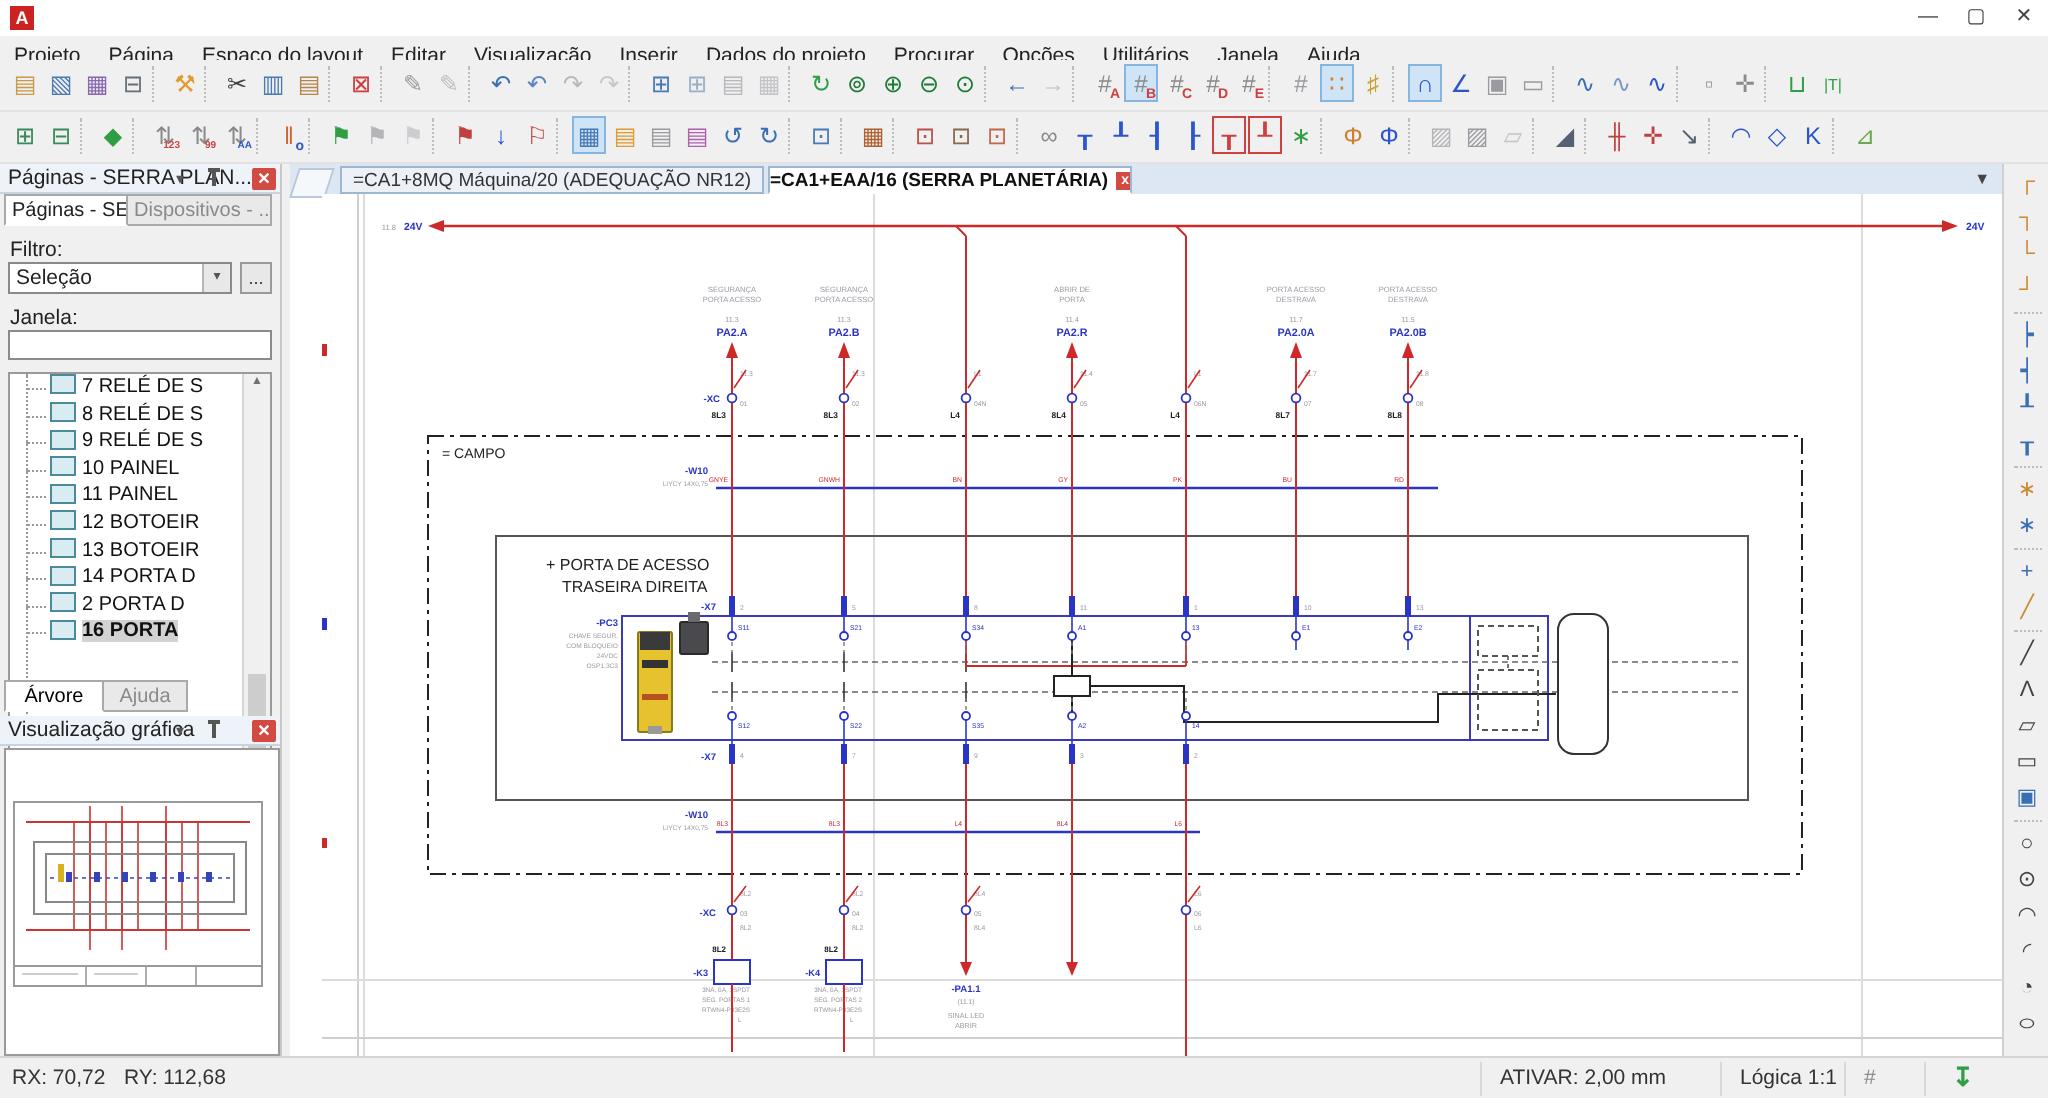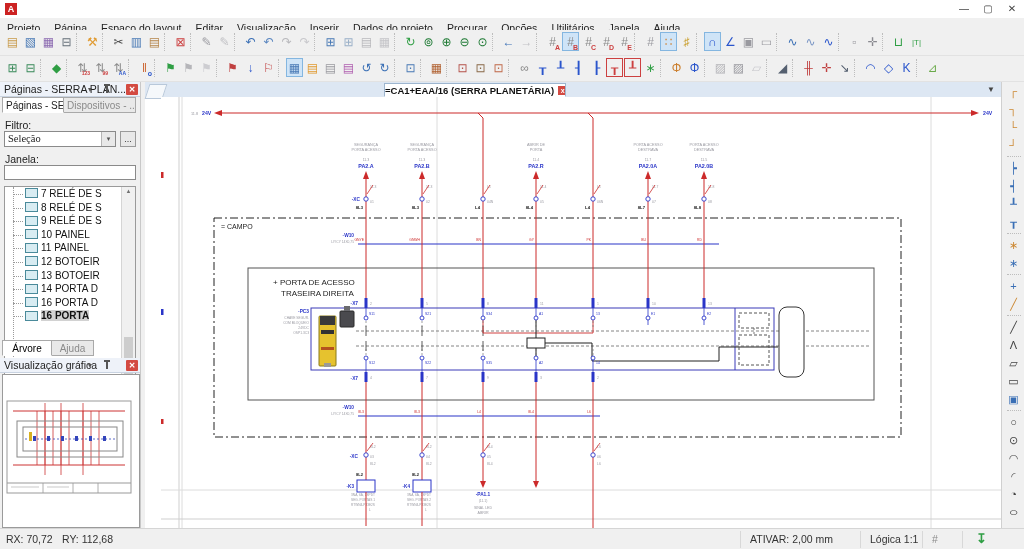--- a/index.html
+++ b/index.html
@@ -37,21 +37,21 @@
           text-align:center;color:#555;}
   .ph-close{background:#d34a42;color:#fff;font-weight:bold;border-radius:1px;}
   .pin-shape{position:absolute;top:4px;width:2px;height:7px;background:#555;}
   .pin-shape:before{content:"";position:absolute;left:-2px;top:-2px;width:6px;height:2px;background:#555;}
   .ptab{position:absolute;height:16px;font-size:10px;line-height:16px;text-align:center;
         border:1px solid #a9a9a9;box-sizing:border-box;white-space:nowrap;overflow:hidden;padding:0 3px;}
   .ptab.on{background:#ffffff;border-bottom:1px solid #fff;color:#222;}
   .ptab.off{background:#e9e9e9;color:#8a8a8a;border-left:none;}
   .plabel{position:absolute;font-size:10.5px;color:#222;}
   .pcombo{position:absolute;background:#fff;border:1px solid #8a8a8a;font-size:10.5px;
-          line-height:14px;padding-left:3px;box-sizing:border-box;color:#222;font-family:Liberation Serif, serif;}
+          line-height:14px;padding-left:3px;box-sizing:border-box;color:#222;}
   .pcombo .arr{position:absolute;right:0;top:0;width:13px;height:100%;background:#e8e8e8;
                border-left:1px solid #b5b5b5;text-align:center;font-size:7px;color:#555;}
   .pbtn{position:absolute;background:#e8e8e8;border:1px solid #9a9a9a;font-size:9px;
         text-align:center;color:#333;box-sizing:border-box;}
   #treebox{position:absolute;left:4px;top:104px;width:132px;height:234px;background:#fff;
            border:1px solid #9a9a9a;box-sizing:border-box;overflow:hidden;}
   .trow{position:relative;height:13.6px;white-space:nowrap;padding-left:20px;font-size:10px;
         line-height:13.6px;color:#111;}
   .trow:before{content:"";position:absolute;left:8px;top:7px;width:10px;border-top:1px dotted #9a9a9a;}
   .tree-vline{position:absolute;left:8px;top:0;bottom:0;border-left:1px dotted #9a9a9a;}
@@ -134,21 +134,21 @@
         <div class="tree-vline"></div>
         <div id="treerows">
             <div class="trow"><span class="ticon"></span><span class="tlabel">7 RELÉ DE S</span></div>
             <div class="trow"><span class="ticon"></span><span class="tlabel">8 RELÉ DE S</span></div>
             <div class="trow"><span class="ticon"></span><span class="tlabel">9 RELÉ DE S</span></div>
             <div class="trow"><span class="ticon"></span><span class="tlabel">10 PAINEL</span></div>
             <div class="trow"><span class="ticon"></span><span class="tlabel">11 PAINEL</span></div>
             <div class="trow"><span class="ticon"></span><span class="tlabel">12 BOTOEIR</span></div>
             <div class="trow"><span class="ticon"></span><span class="tlabel">13 BOTOEIR</span></div>
             <div class="trow"><span class="ticon"></span><span class="tlabel">14 PORTA D</span></div>
-            <div class="trow"><span class="ticon"></span><span class="tlabel">16 PORTA D</span></div>
+            <div class="trow"><span class="ticon"></span><span class="tlabel">2 PORTA D</span></div>
             <div class="trow sel"><span class="ticon"></span><span class="tlabel">16 PORTA</span></div>
           </div>
         <div class="vscroll" style="top:0;height:220px;">
           <div class="sbtn" style="top:1px;left:2px;width:9px;">▲</div>
           <div class="sthumb" style="top:150px;left:2px;width:9px;height:40px;"></div>
           <div class="sbtn" style="top:210px;left:2px;width:9px;">▼</div>
         </div>
         <div class="hscroll" style="width:117px;">
           <div class="sbtn" style="top:2px;left:1px;width:9px;">◄</div>
           <div class="sthumb" style="top:2px;left:24px;width:60px;height:8px;"></div>
@@ -194,20 +194,21 @@
             <line x1="95" y1="108" x2="95" y2="118" stroke="#999" stroke-width="0.8"></line>
             <line x1="8" y1="112" x2="36" y2="112" stroke="#bbb" stroke-width="0.8"></line>
             <line x1="44" y1="112" x2="66" y2="112" stroke="#bbb" stroke-width="0.8"></line>
           </svg></div>
     </div>
 
     <div id="center">
       <div id="tabstrip">
         <div class="dstub"></div>
         <div class="ddrop">▼</div>
+      <div class="dtab off" style="left: 25px; width: 212px;"><span>=CA1+8MQ Máquina/20 (ADEQUAÇÃO NR12)</span></div>
           <div class="dtab on" style="left: 239px; width: 182px;"><span>=CA1+EAA/16 (SERRA PLANETÁRIA)</span><span class="dclose">x</span></div>
         </div>
       <div id="canvas"><svg width="856" height="431" viewBox="0 0 856 431">
             <line x1="18" y1="0" x2="18" y2="431" stroke="#cfcfcf" stroke-width="1"></line>
             <line x1="21" y1="0" x2="21" y2="431" stroke="#dcdcdc" stroke-width="1"></line>
             <line x1="276" y1="0" x2="276" y2="431" stroke="#dcdcdc" stroke-width="1"></line>
             <line x1="770" y1="0" x2="770" y2="431" stroke="#dcdcdc" stroke-width="1"></line>
             <line x1="0" y1="393" x2="855" y2="393" stroke="#dcdcdc" stroke-width="1"></line>
             <line x1="0" y1="422" x2="855" y2="422" stroke="#cfcfcf" stroke-width="1"></line>
             <rect x="0" y="75" width="2.5" height="6" stroke="none" fill="#cc2a2a" stroke-width="1"></rect>

